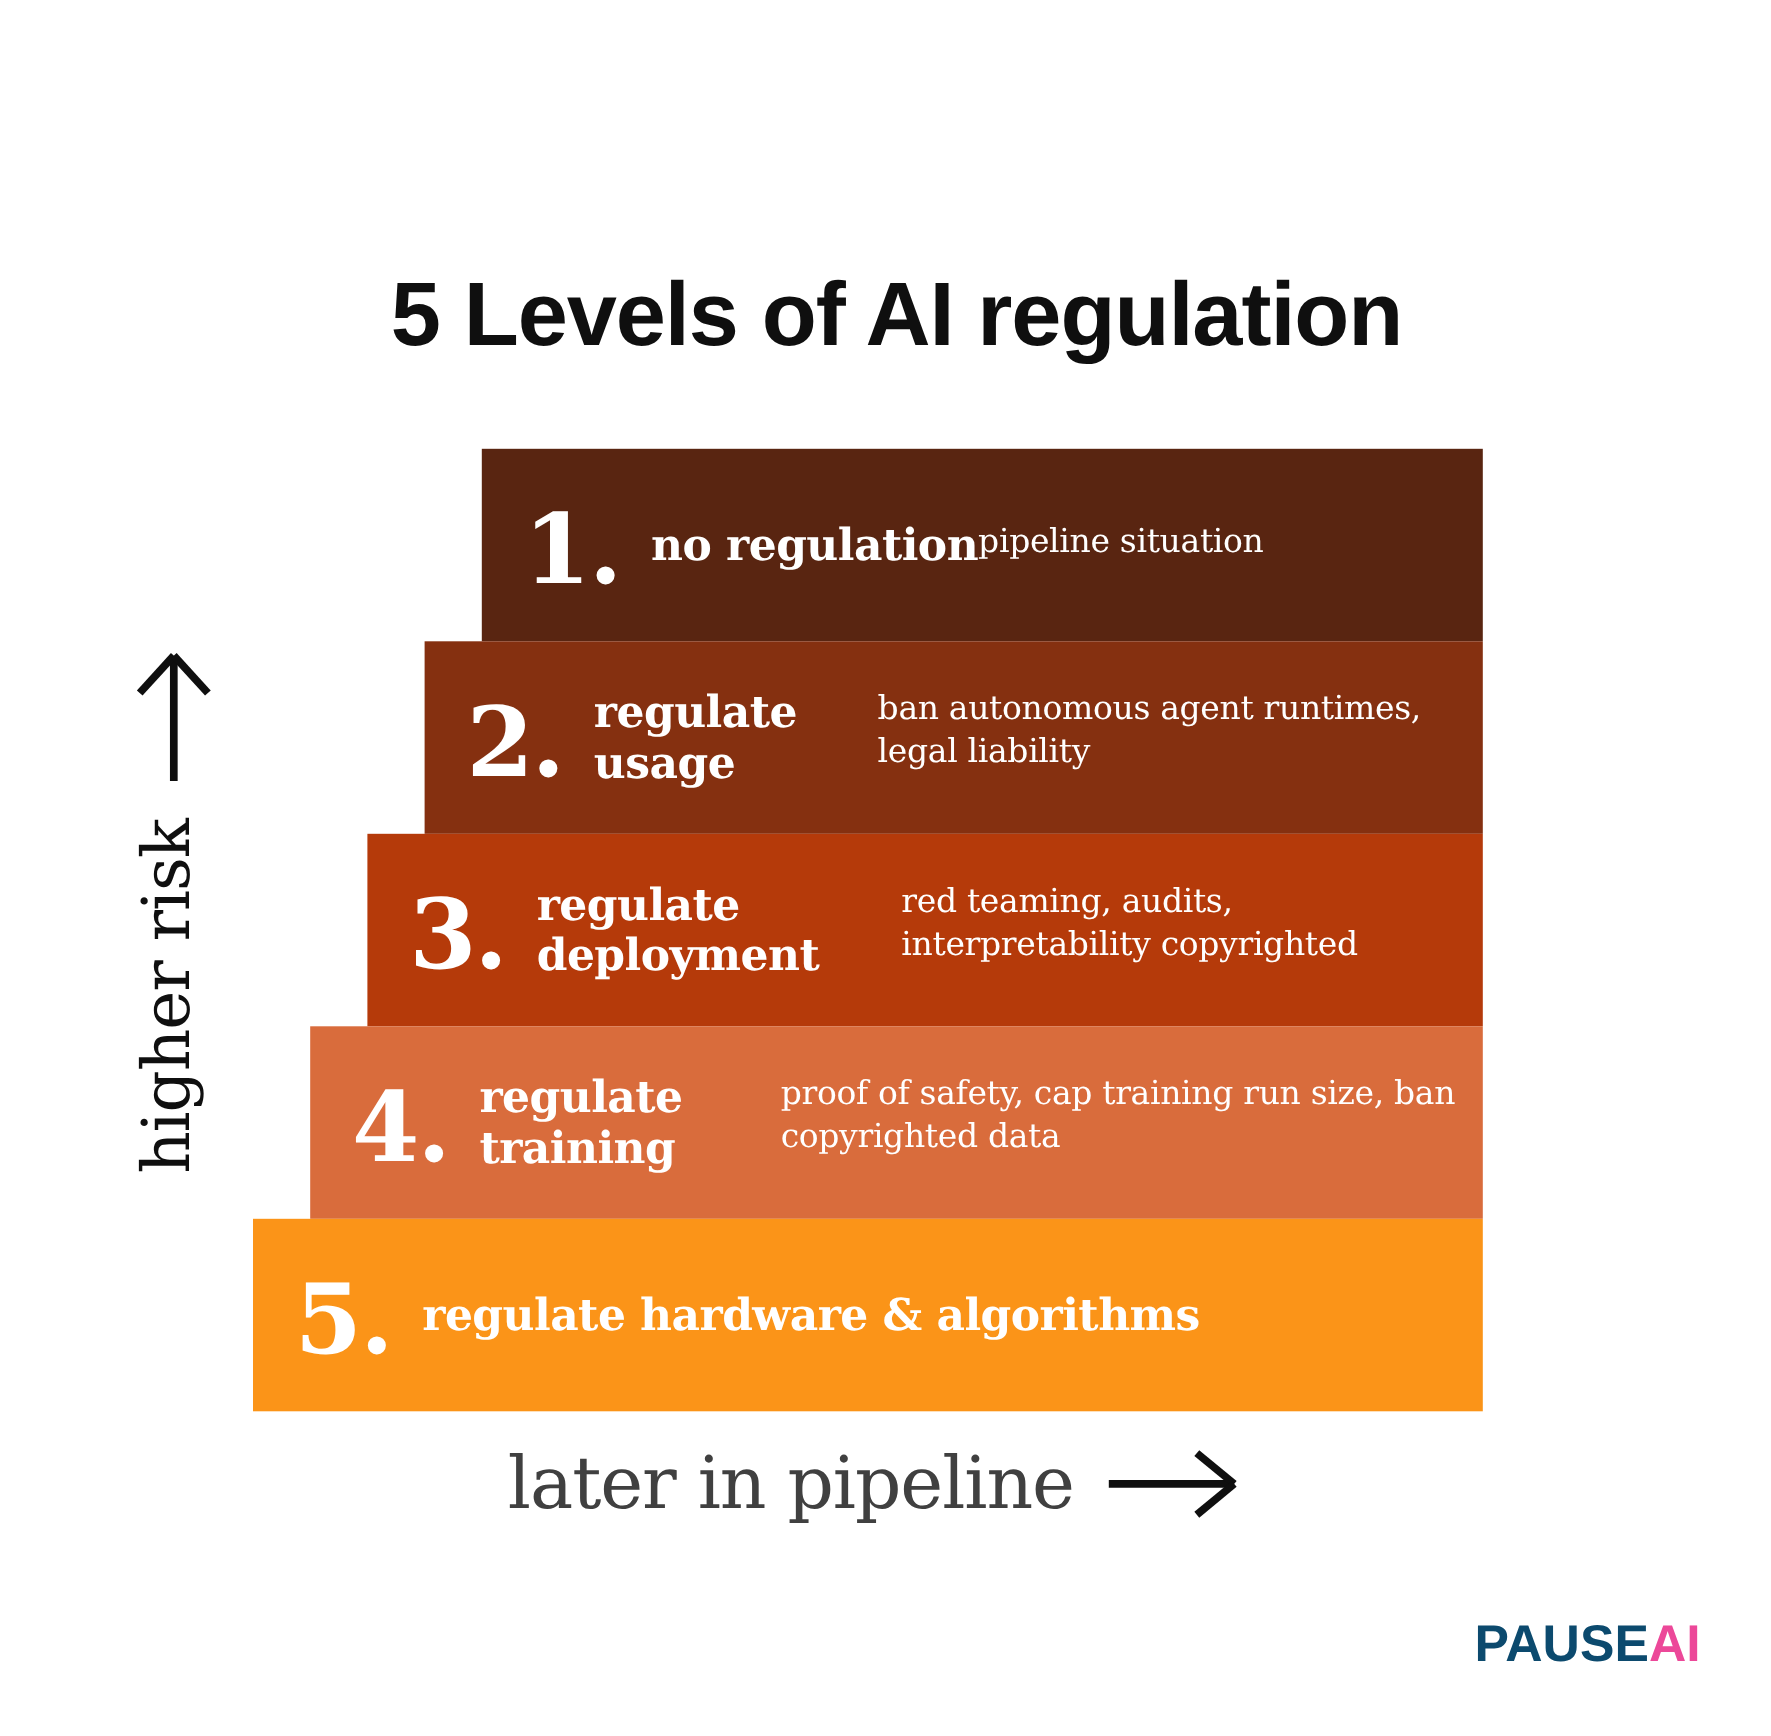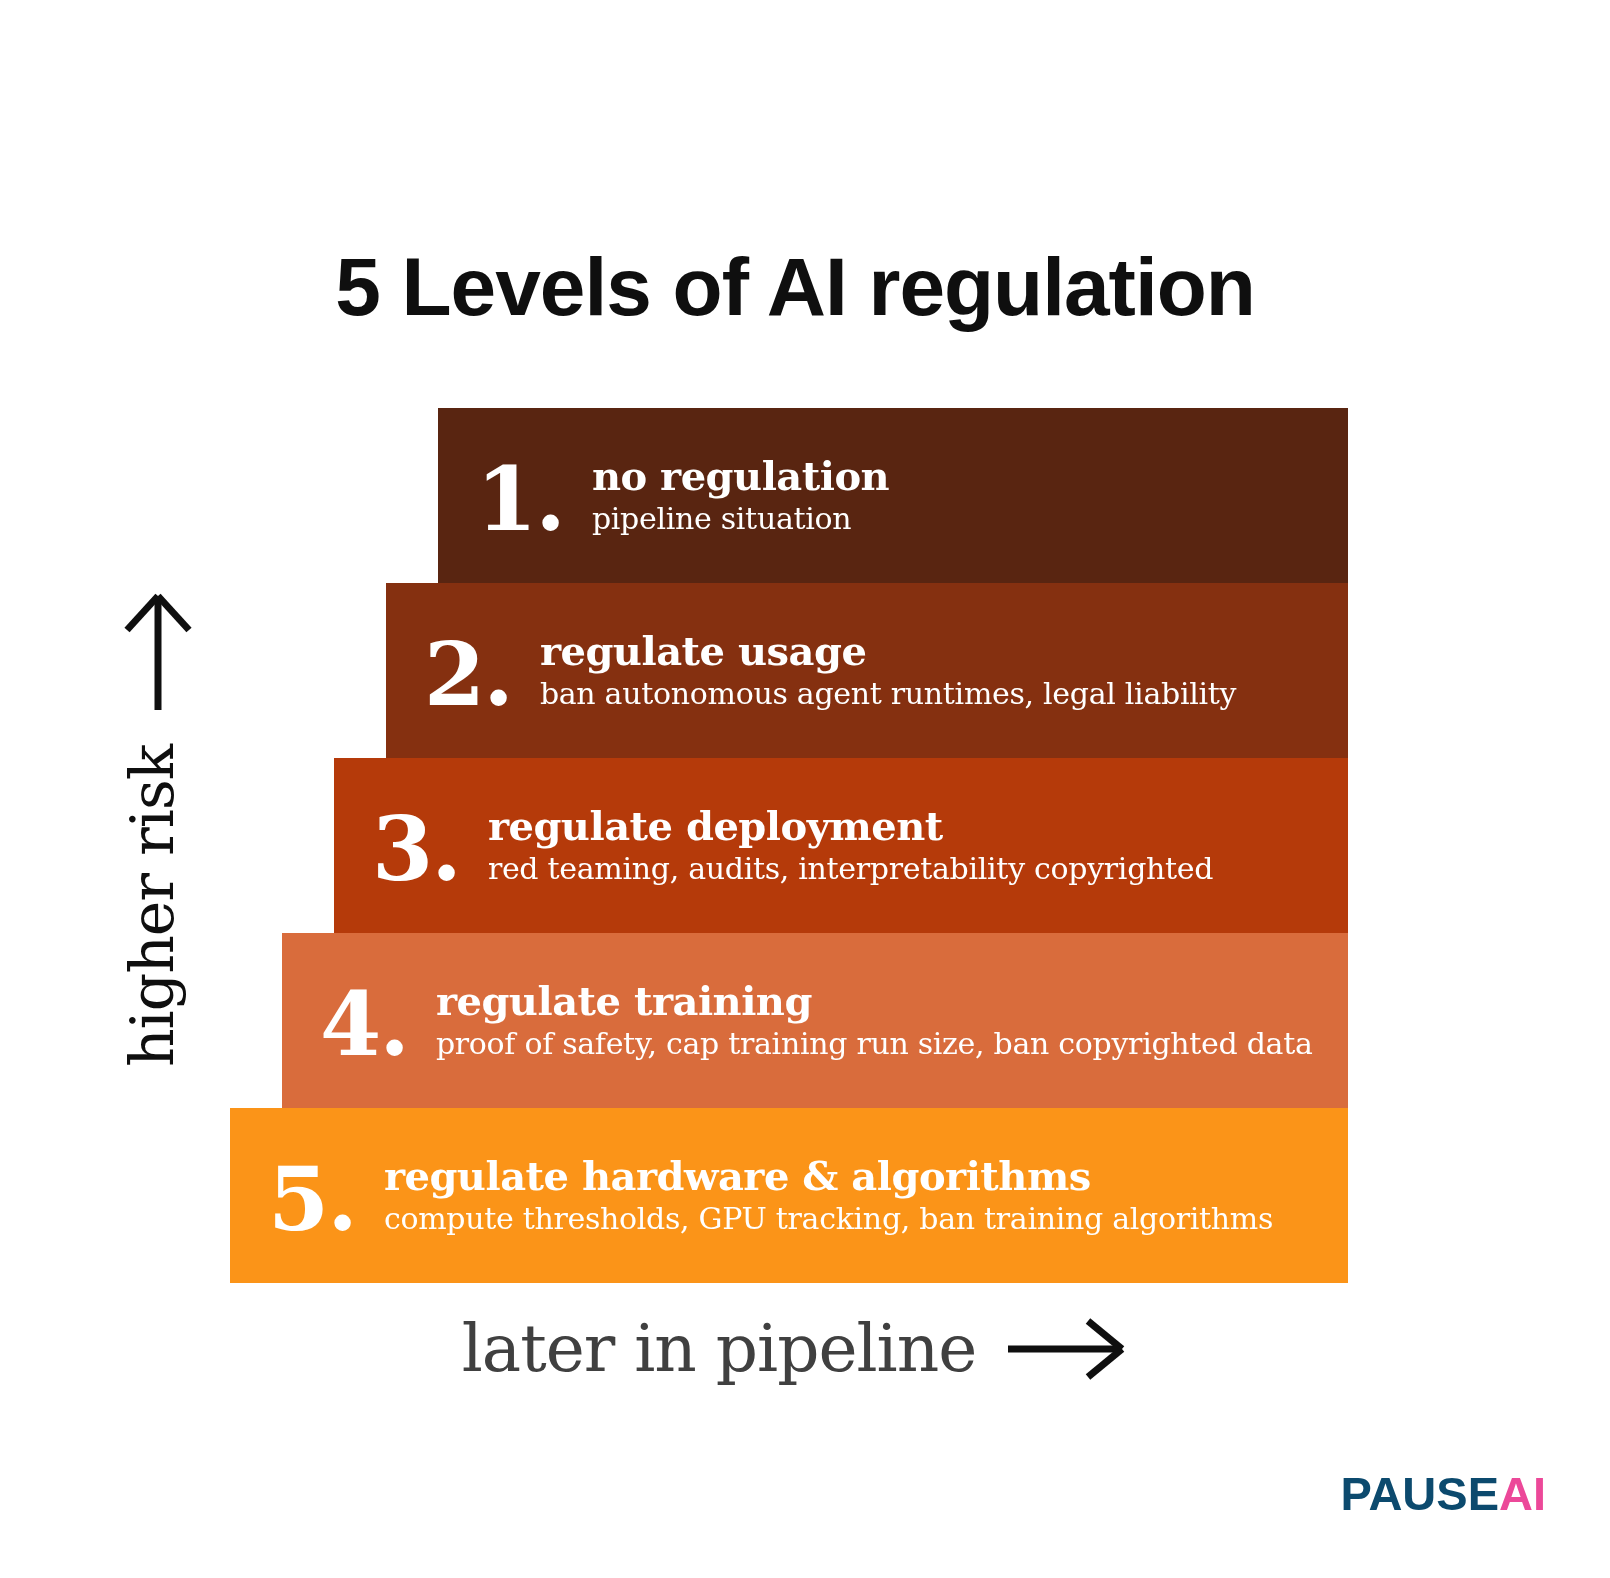--- a/index.html
+++ b/index.html
@@ -15,20 +15,21 @@
   .title {
     position:absolute;
     top:242px; left:0; width:1590px;
     text-align:center;
     font-family:"Liberation Sans", sans-serif;
     font-weight:800;
     font-size:82px;
     letter-spacing:-1px;
     color:#0f0f0f;
     line-height:1.1;
+    padding-left:20px;
   }
 
   
   .stairs { position:absolute; top:408px; left:0; width:1610px; height:875px; }
   .level-bar {
     position:absolute;
     height:175px;
     display:flex;
     align-items:center;
     box-sizing:border-box;
@@ -43,21 +44,21 @@
 
   .level-number {
     font-family:"DejaVu Serif", serif;
     font-weight:bold;
     font-size:88px;
     line-height:1;
     margin-right:28px;
     margin-top:6px;
     letter-spacing:-2px;
   }
-  .level-text { display:flex; flex-direction:column; }
+  .level-text { display:flex; flex-direction:row; }
   .level-heading {
     font-family:"DejaVu Serif", serif;
     font-weight:bold;
     font-size:40px;
     line-height:1.15;
     letter-spacing:-0.5px;
   }
   .level-description {
     font-family:"DejaVu Serif", serif;
     font-weight:normal;
@@ -147,21 +148,20 @@
       <div class="level-text">
         <div class="level-heading">regulate training</div>
         <div class="level-description">proof of safety, cap training run size, ban copyrighted data</div>
       </div>
     </div>
 
     <div class="level-bar row-4" style="background: rgb(251, 148, 24);">
       <div class="level-number">5.</div>
       <div class="level-text">
         <div class="level-heading">regulate hardware &amp; algorithms</div>
-        <div class="level-description">compute thresholds, GPU tracking, ban training algorithms</div>
       </div>
     </div>
 
   </div>
 
   <svg class="y-arrow" width="72" height="124" viewBox="0 0 72 124">
     <line x1="36" y1="8" x2="36" y2="120" stroke="#0f0f0f" stroke-width="7"></line>
     <line x1="36" y1="6" x2="5" y2="40" stroke="#0f0f0f" stroke-width="7"></line>
     <line x1="36" y1="6" x2="67" y2="40" stroke="#0f0f0f" stroke-width="7"></line>
   </svg>

